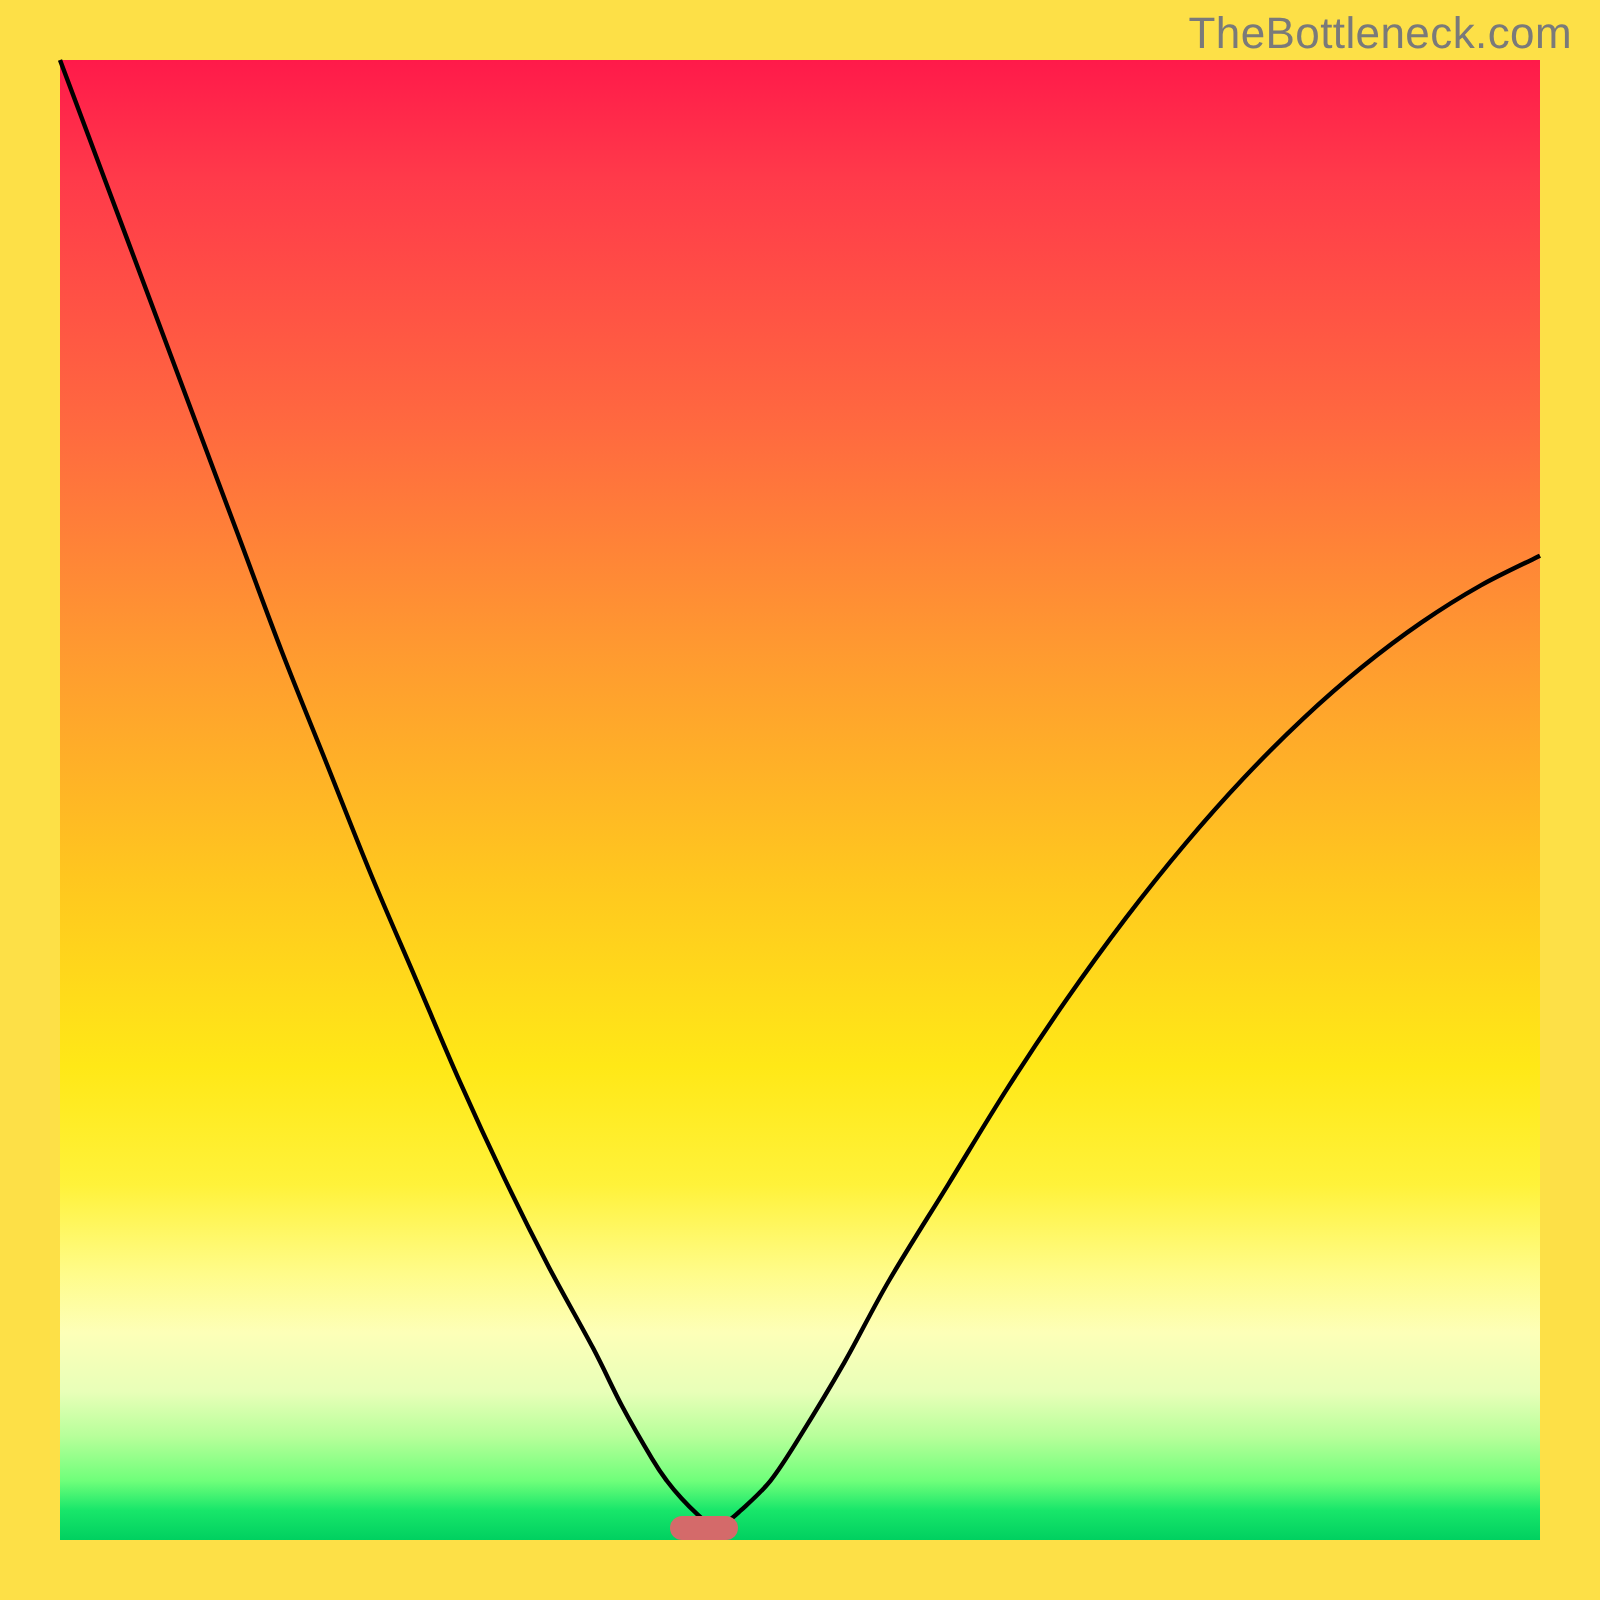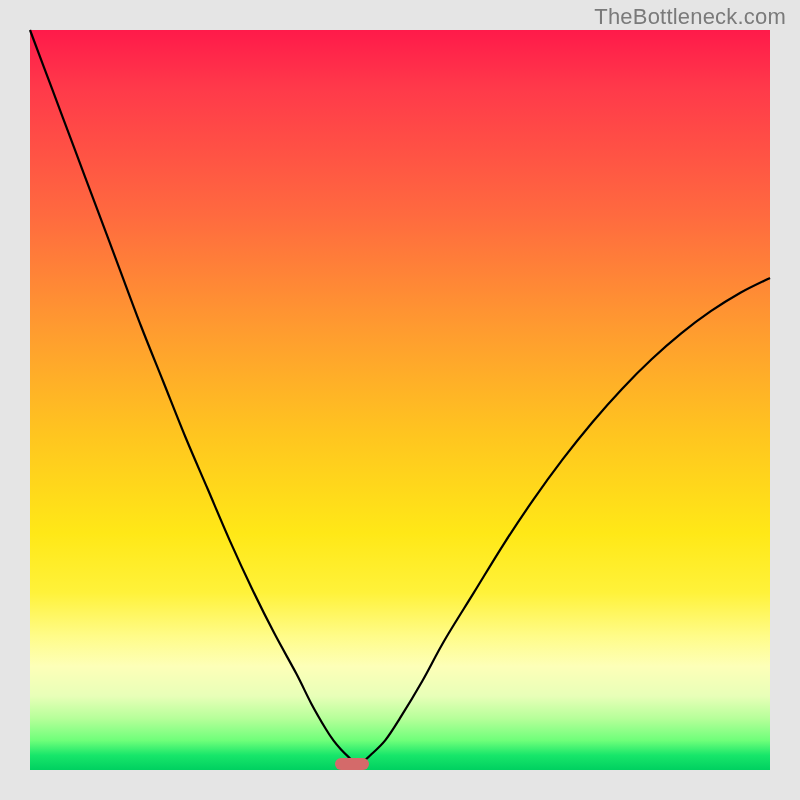--- a/index.html
+++ b/index.html
@@ -10,21 +10,21 @@
     background: #000;
     overflow: hidden;
     font-family: Arial, Helvetica, sans-serif;
   }
   .frame {
     position: absolute;
     left: 0;
     top: 0;
     width: 800px;
     height: 800px;
-    background: #e5e5e5;
+    background: #fde047;
   }
   .plot {
     position: absolute;
     left: 30px;
     top: 30px;
     width: 740px;
     height: 740px;
     
     background: linear-gradient(
       to bottom,

